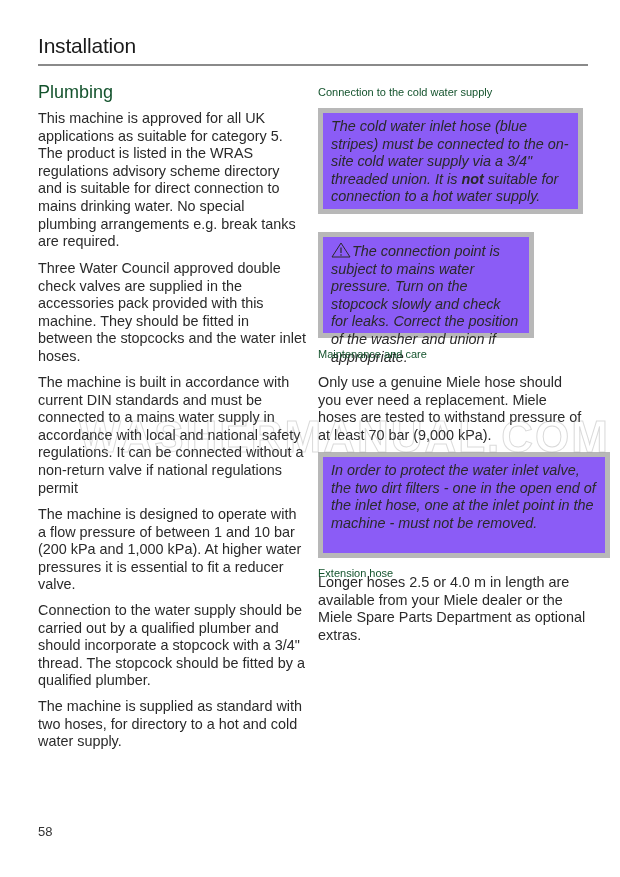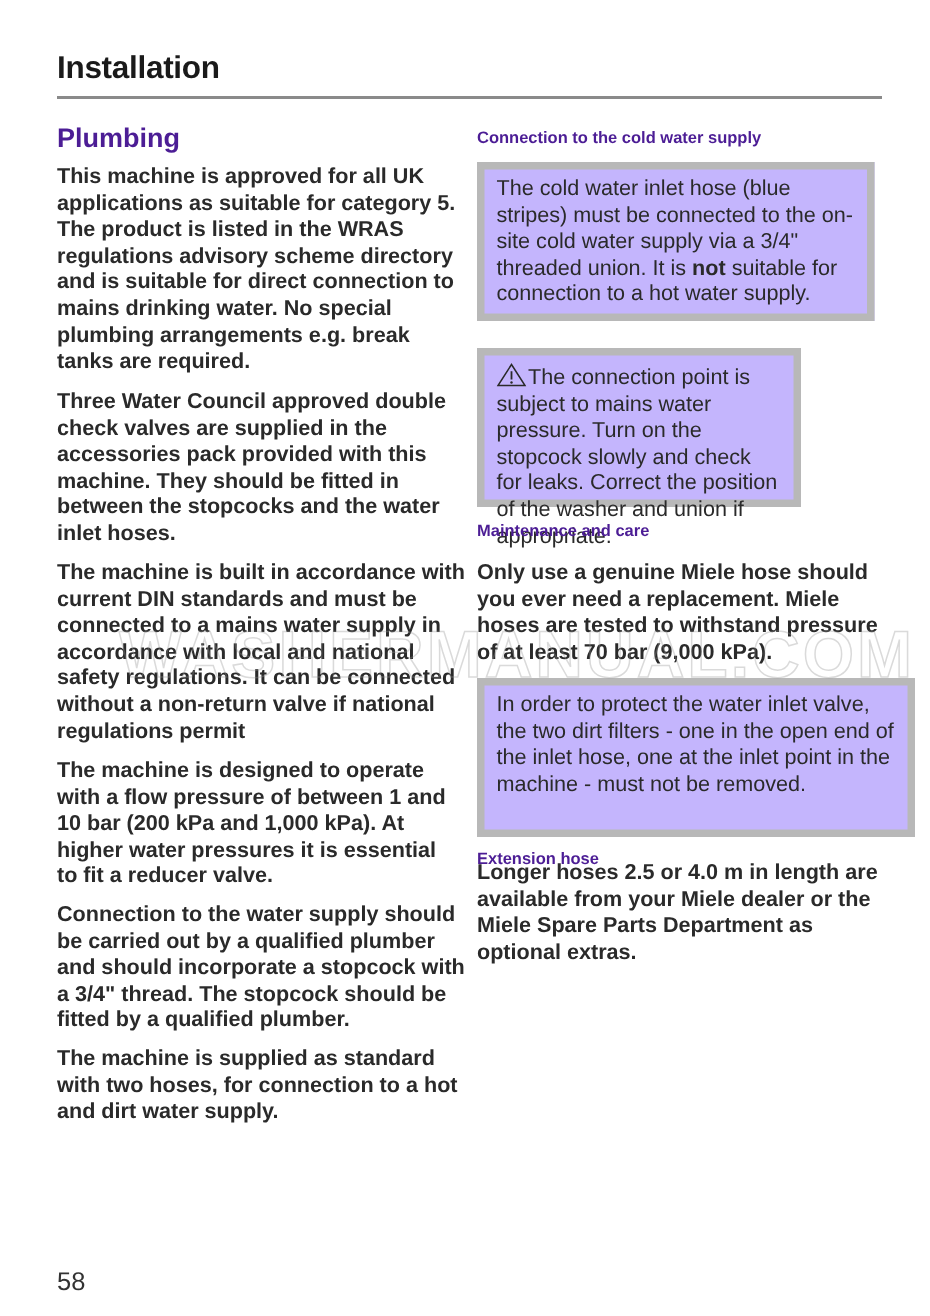--- a/index.html
+++ b/index.html
@@ -13,21 +13,21 @@
       position: relative;
       overflow: hidden;
       font-family: "Liberation Sans", sans-serif;
       color: #1e1e1e;
     }
     .page-title {
       position: absolute;
       left: 38px;
       top: 34px;
       font-size: 21px;
-      font-weight: bold;
+      font-weight: normal;
       color: #1a1a1a;
       margin: 0;
       letter-spacing: -0.2px;
     }
     .title-rule {
       position: absolute;
       left: 38px;
       top: 64px;
       width: 550px;
       height: 2px;
@@ -41,62 +41,62 @@
       left: 38px;
       width: 268px;
     }
     .col-right {
       left: 318px;
       width: 265px;
     }
     .section-heading {
       position: absolute;
       margin: 0;
-      font-weight: bold;
-      color: #4c1d95;
+      font-weight: normal;
+      color: #14532d;
     }
     .h2 {
       font-size: 18px;
     }
     .h3 {
       font-size: 11px;
     }
     .para {
       position: absolute;
       margin: 0;
       font-size: 14.4px;
       line-height: 17.6px;
       color: #2a2a2a;
-      font-weight: bold;
     }
     .note-box {
       position: absolute;
       border: 5px solid #b8b8b8;
-      background: #c4b5fd;
+      background: #8b5cf6;
       box-sizing: border-box;
       padding: 5px 8px 4px 8px;
       font-size: 14.4px;
       line-height: 17.6px;
       color: #2a2a2a;
+      font-style: italic;
     }
     .note-box p {
       margin: 0;
     }
     .warn-icon {
       display: inline-block;
       width: 20px;
       height: 16px;
       vertical-align: -2px;
       margin-right: 1px;
     }
     .page-number {
       position: absolute;
       left: 38px;
-      top: 845px;
-      font-size: 17px;
+      top: 824px;
+      font-size: 13px;
       color: #333;
     }
     .watermark {
       position: absolute;
       left: 10px;
       top: 412px;
       width: 600px;
       text-align: right;
       font-size: 44px;
       font-weight: bold;
@@ -113,21 +113,21 @@
 <h1 class="page-title">Installation</h1>
 <div class="title-rule"></div>
 
 <div class="col col-left">
   <h2 class="section-heading h2" style="top:82px;">Plumbing</h2>
   <p class="para" style="top:110px; width:268px;">This machine is approved for all UK applications as suitable for category 5. The product is listed in the WRAS regulations advisory scheme directory and is suitable for direct connection to mains drinking water. No special plumbing arrangements e.g. break tanks are required.</p>
   <p class="para" style="top:260px; width:268px;">Three Water Council approved double check valves are supplied in the accessories pack provided with this machine. They should be fitted in between the stopcocks and the water inlet hoses.</p>
   <p class="para" style="top:374px; width:272px;">The machine is built in accordance with current DIN standards and must be connected to a mains water supply in accordance with local and national safety regulations. It can be connected without a non-return valve if national regulations permit</p>
   <p class="para" style="top:506px; width:268px;">The machine is designed to operate with a flow pressure of between 1 and 10 bar (200 kPa and 1,000 kPa). At higher water pressures it is essential to fit a reducer valve.</p>
   <p class="para" style="top:602px; width:272px;">Connection to the water supply should be carried out by a qualified plumber and should incorporate a stopcock with a 3/4" thread. The stopcock should be fitted by a qualified plumber.</p>
-  <p class="para" style="top:698px; width:268px;">The machine is supplied as standard with two hoses, for connection to a hot and dirt water supply.</p>
+  <p class="para" style="top:698px; width:268px;">The machine is supplied as standard with two hoses, for directory to a hot and cold water supply.</p>
 </div>
 
 <div class="col col-right">
   <h3 class="section-heading h3" style="top:86px;">Connection to the cold water supply</h3>
 
   <div class="note-box" style="top:108px; left:0; width:265px; height:106px;">
     <p><span>The cold water inlet hose (blue stripes) must be connected to the on-site cold water supply via a 3/4" threaded union. It is </span><strong>not</strong><span> suitable for connection to a hot water supply.</span></p>
   </div>
 
   <div class="note-box" style="top:232px; left:0; width:216px; height:106px;">

